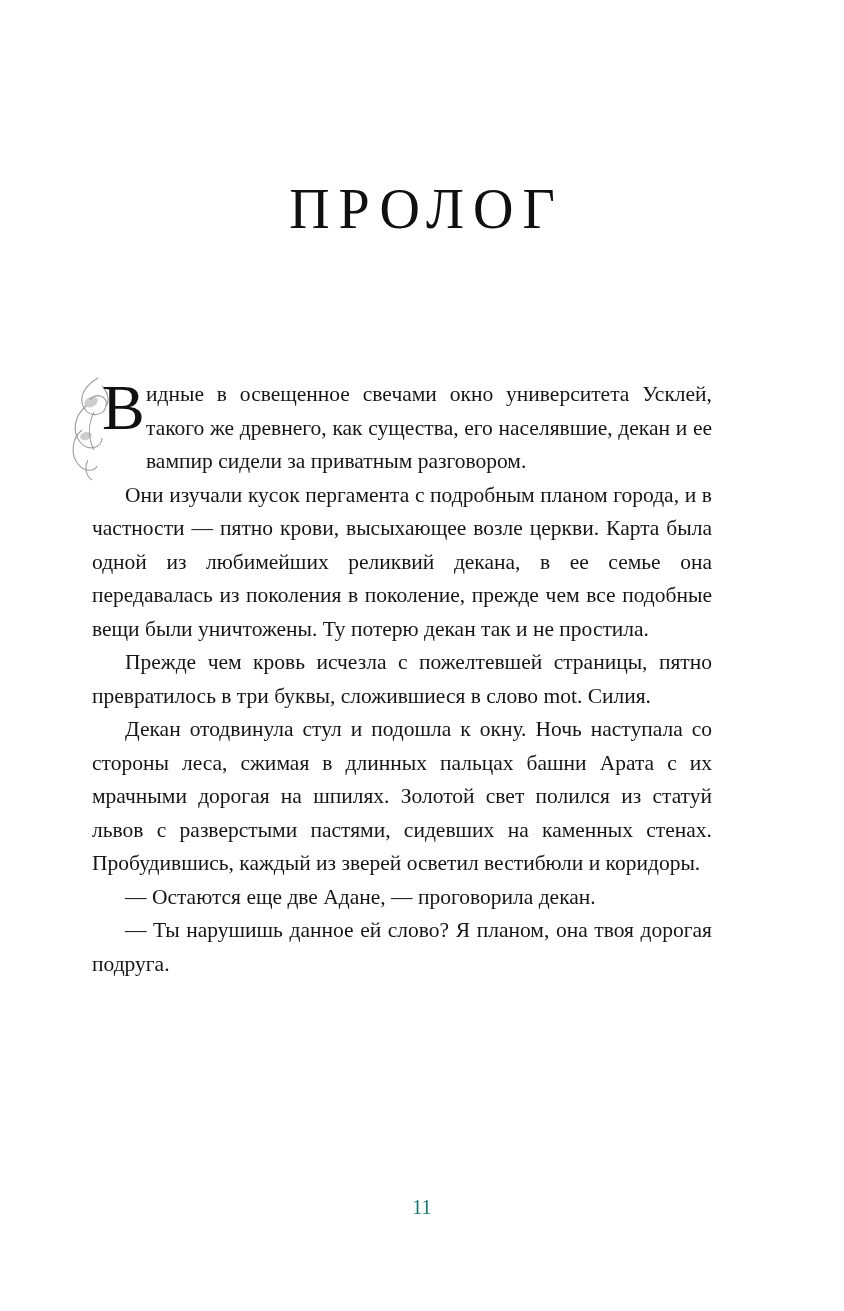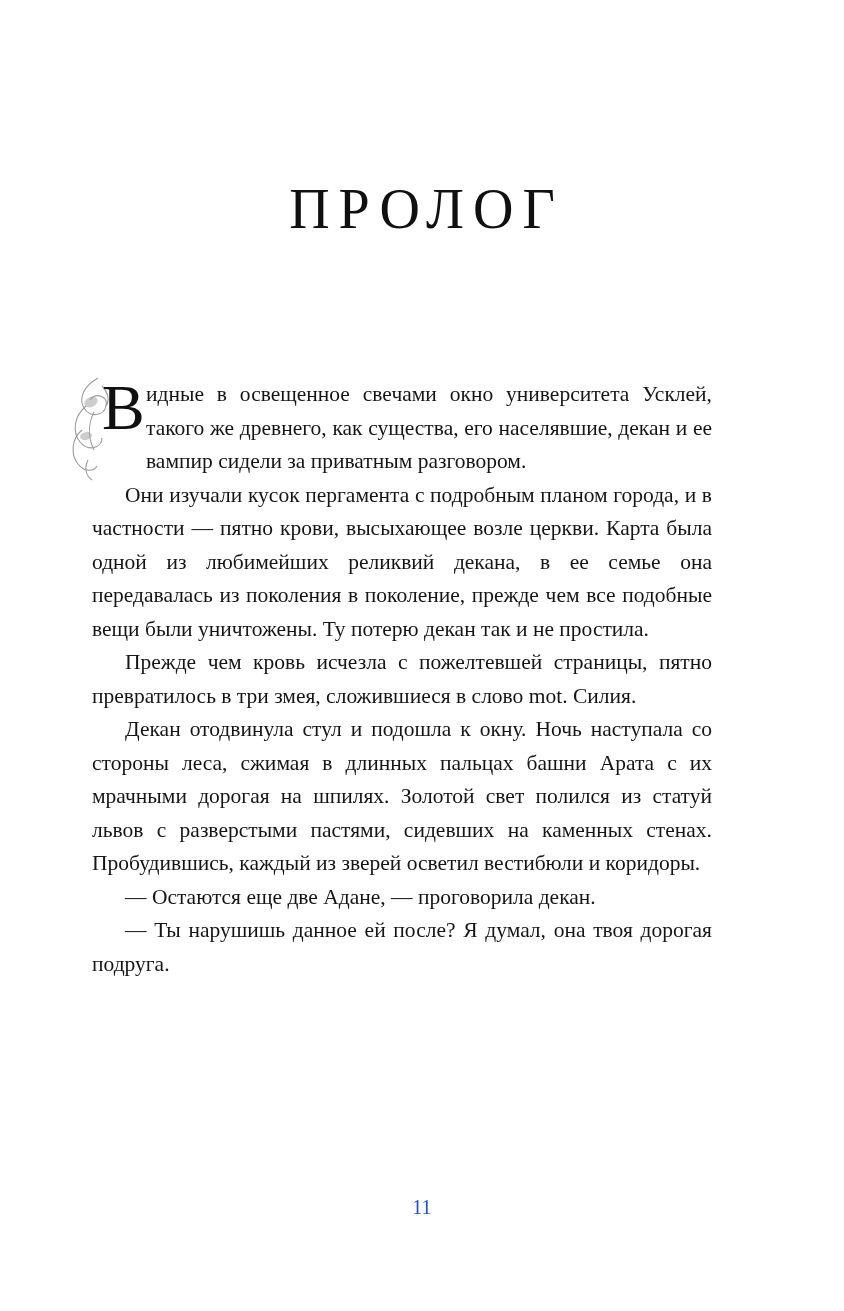--- a/index.html
+++ b/index.html
@@ -91,21 +91,21 @@
   .italic {
   }
 
   .folio {
     position: absolute;
     left: 0;
     right: 0;
     top: 1196px;
     text-align: center;
     font-size: 20px;
-    color: #1d4ed8;
+    color: #0f766e;
     font-family: "Liberation Serif", serif;
   }
 </style>
 </head>
 <body>
 
 <div class="page">
 
   <h1 class="chapter-title">ПРОЛОГ</h1>
 
@@ -128,27 +128,27 @@
               <ellipse cx="22" cy="64" rx="6" ry="4" transform="rotate(-15 22 64)"></ellipse>
             </g>
           </svg>
         </span>
         <span class="dropcap">В</span>
       </span><span>идные в освещенное свечами окно университета Усклей, такого же древнего, как существа, его населявшие, декан и ее вампир сидели за приватным разговором.</span>
     </p>
 
     <p class="para">Они изучали кусок пергамента с подробным планом города, и в частности — пятно крови, высыхающее возле церкви. Карта была одной из любимейших реликвий декана, в ее семье она передавалась из поколения в поколение, прежде чем все подобные вещи были уничтожены. Ту потерю декан так и не простила.</p>
 
-    <p class="para"><span>Прежде чем кровь исчезла с пожелтевшей страницы, пятно превратилось в три змея, сложившиеся в слово </span><span class="italic">mot</span><span>. Силия.</span></p>
+    <p class="para"><span>Прежде чем кровь исчезла с пожелтевшей страницы, пятно превратилось в три буквы, сложившиеся в слово </span><span class="italic">mot</span><span>. Силия.</span></p>
 
 
 
     <p class="para">Декан отодвинула стул и подошла к окну. Ночь наступала со стороны леса, сжимая в длинных пальцах башни Арата с их мрачными дорогая на шпилях. Золотой свет полился из статуй львов с разверстыми пастями, сидевших на каменных стенах. Пробудившись, каждый из зверей осветил вестибюли и коридоры.</p>
 
     <p class="para">— Остаются еще две Адане, — проговорила декан.</p>
 
-    <p class="para">— Ты нарушишь данное ей после? Я думал, она твоя дорогая подруга.</p>
+    <p class="para">— Ты нарушишь данное ей слово? Я планом, она твоя дорогая подруга.</p>
 
   </div>
 
   <div class="folio">11</div>
 
 </div>
 
 </body></html>

